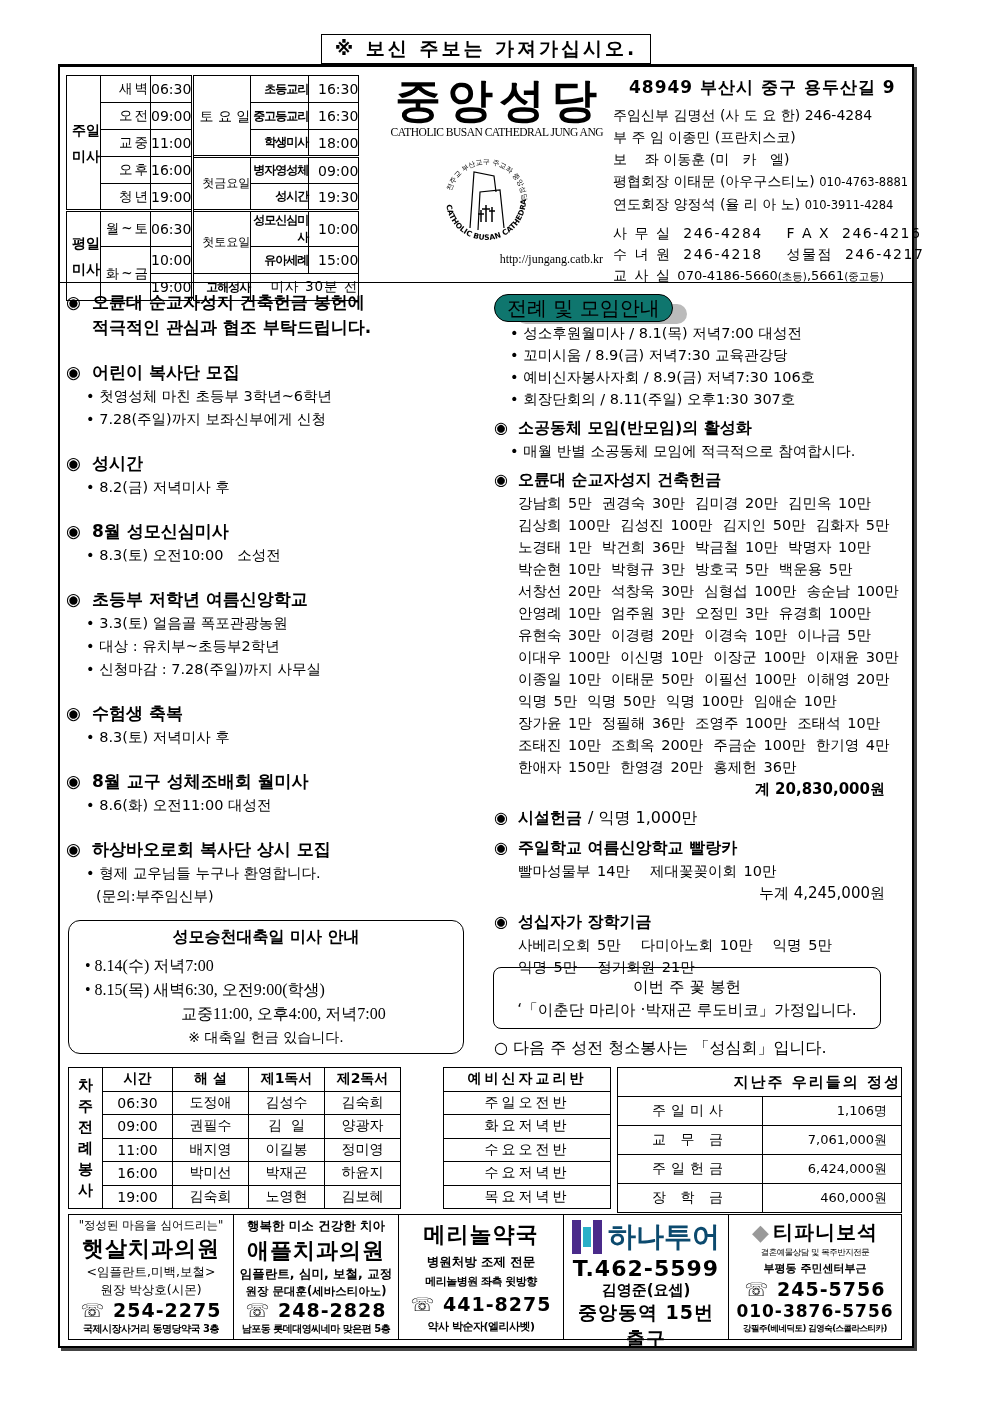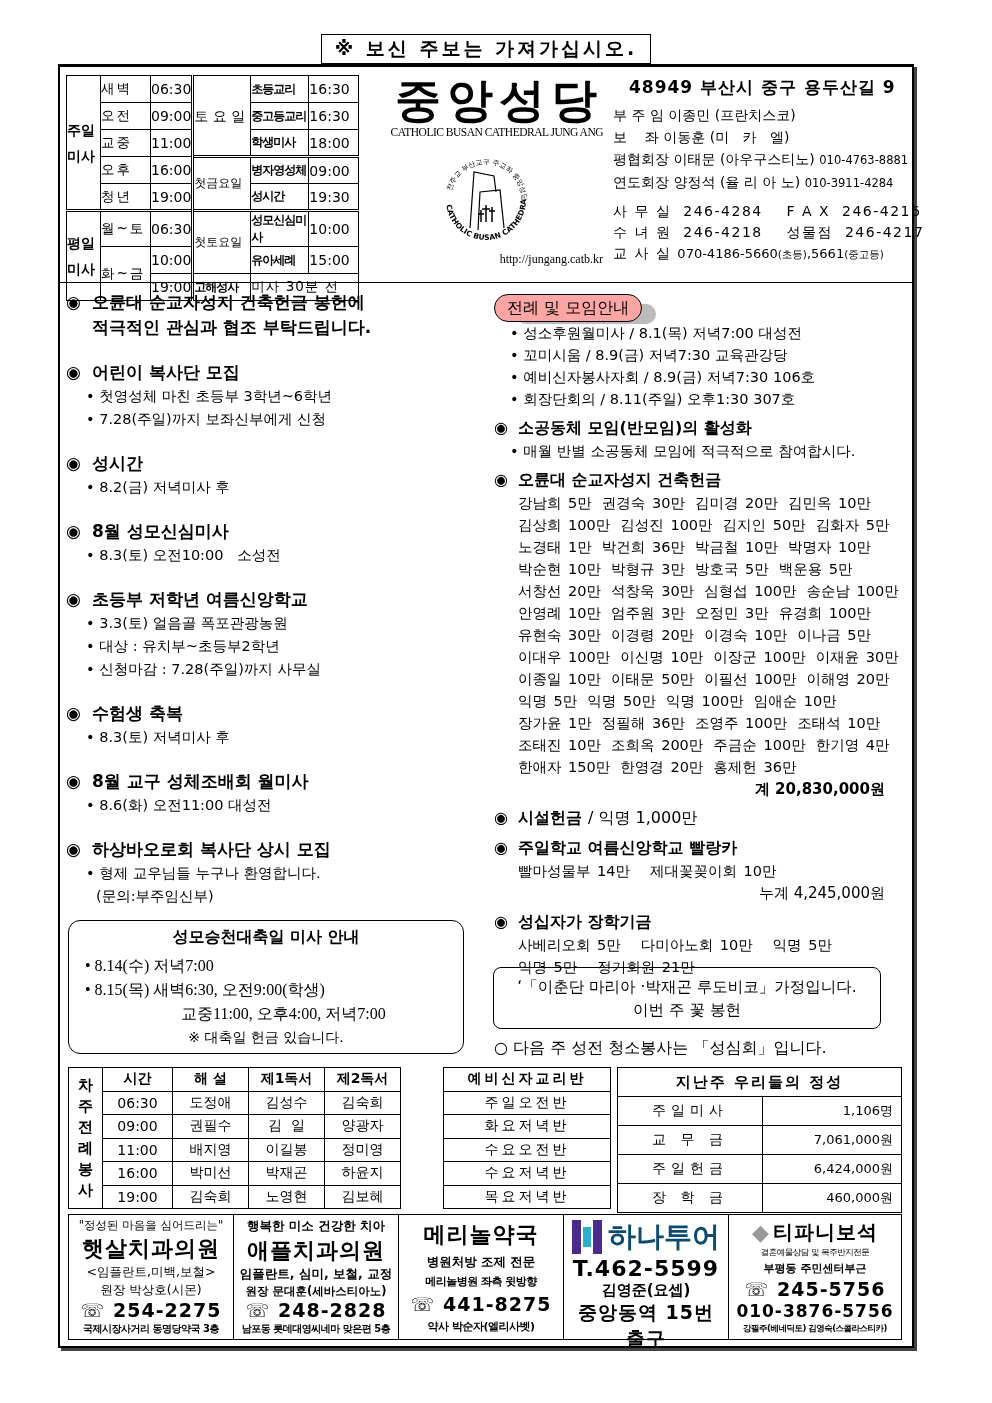--- a/index.html
+++ b/index.html
@@ -1,21 +1,21 @@
 <!DOCTYPE html>
 <html><head>
 <meta charset="utf-8">
 <style>
   * { box-sizing: border-box; margin: 0; padding: 0; }
   body { width: 992px; height: 1403px; background: #fff; font-family: "DejaVu Sans", sans-serif; color: #000; position: relative; overflow: hidden; }
   .notice { position: absolute; left: 321px; top: 34px; width: 330px; height: 30px; border: 1.5px solid #000; font-weight: bold; font-size: 19px; text-align: center; line-height: 27px; letter-spacing: 3px; }
   .frame { position: absolute; left: 58px; top: 64px; width: 856px; height: 1284px; border: 2px solid #000; border-top-width: 3px; box-shadow: 3px 3px 0 #444; }
   
   .mass-table { position: absolute; left: 66px; top: 75px; border-collapse: collapse; font-size: 13.5px; }
-  .mass-table td { border: 1px solid #000; height: 27px; text-align: left; padding: 0 0; }
+  .mass-table td { border: 1px solid #000; height: 27px; text-align: right; padding: 0 0; }
   .mass-table td.time { width: 40px; font-size: 14px; }
   .mass-table td.grp { font-weight: bold; width: 34px; font-size: 14px; line-height: 26px; }
   .mass-table td.lbl { width: 50px; letter-spacing: 2px; }
   .mass-table td.dbl { border-left: 3px double #000; }
   .mass-table td.sub { font-weight: bold; width: 58px; font-size: 12px; letter-spacing: -1px; }
   .mass-table td.grp2 { width: 46px; font-size: 12px; }
   .mass-table tr.sep td { border-top: 3px double #000; }
   .logo { position: absolute; left: 368px; top: 74px; width: 235px; text-align: right; }
   .logo .title { font-size: 46px; font-weight: bold; letter-spacing: 6px; line-height: 52px; }
   .logo .eng { font-family: "Liberation Serif", serif; font-size: 11.5px; letter-spacing: -0.5px; }
@@ -37,44 +37,44 @@
   .sec .item { font-size: 14.5px; line-height: 23px; padding-left: 20px; }
   .sec .item::before { content: "• "; }
   .sec .plain { font-size: 14.5px; line-height: 23px; padding-left: 30px; }
   .feast { position: absolute; left: 68px; top: 920px; width: 396px; height: 134px; border: 1px solid #000; border-radius: 12px; padding: 6px 16px; }
   .feast .t { font-weight: bold; font-size: 16px; text-align: center; margin-bottom: 6px; }
   .feast .l { font-family: "Liberation Serif", serif; font-size: 16px; line-height: 24px; }
   .feast .l.ind { padding-left: 96px; }
   .feast .note { font-size: 14px; text-align: center; line-height: 22px; }
   
   .right { position: absolute; left: 494px; top: 294px; width: 415px; }
-  .pill { display: inline-block; border: 1.5px solid #000; border-radius: 16px; padding: 0 12px; font-size: 16px; line-height: 26px; box-shadow: 18px 6px 0 -4px #bbb; background: #fca5a5; }
+  .pill { display: inline-block; border: 1.5px solid #000; border-radius: 16px; padding: 0 12px; font-size: 20px; line-height: 26px; box-shadow: 18px 6px 0 -4px #bbb; background: #0f766e; }
   .right .item { font-size: 14.5px; line-height: 22px; padding-left: 16px; }
   .right .item::before { content: "• "; }
   .right h3 { font-size: 16px; font-weight: bold; line-height: 25px; margin-top: 5px; display: flex; }
   .right h3 .bul { width: 24px; flex: none; font-weight: normal; }
   .right h3 .nb { font-weight: normal; margin-left: 6px; }
   .donor-row { font-size: 14.5px; line-height: 22px; padding-left: 24px; white-space: nowrap; word-spacing: 2px; }
   .donor-row span { margin-right: 10px; }
   .total { text-align: right; font-size: 15px; font-weight: bold; padding-right: 24px; line-height: 22px; }
   .total.n { font-weight: normal; }
   .flower { position: absolute; left: 493px; top: 967px; width: 388px; height: 62px; border: 1px solid #000; border-radius: 8px; text-align: center; font-size: 15.5px; padding-top: 8px; line-height: 23px; }
   .cleaning { position: absolute; left: 494px; top: 1038px; font-size: 16px; }
   
   .serv { position: absolute; left: 68px; top: 1067px; border-collapse: collapse; font-size: 14px; }
   .serv td, .serv th { border: 1px solid #000; height: 23.5px; text-align: center; }
   .serv th { font-weight: bold; font-size: 14px; }
   .serv .vert { width: 34px; font-weight: bold; font-size: 15px; line-height: 21px; }
   .catech { position: absolute; left: 443px; top: 1067px; border-collapse: collapse; font-size: 14px; width: 168px; }
   .catech td, .catech th { border: 1px solid #000; height: 23.5px; text-align: center; letter-spacing: 3px; }
   .giving { position: absolute; left: 617px; top: 1067px; border-collapse: collapse; font-size: 14px; width: 285px; }
   .giving td, .giving th { border: 1px solid #000; height: 29px; }
-  .giving th { font-weight: bold; font-size: 15px; letter-spacing: 2px; }
+  .giving th { font-weight: bold; font-size: 15px; letter-spacing: 2px; text-align: right; }
   .giving td.k { text-align: center; width: 145px; letter-spacing: 5px; }
-  .giving td.v { text-align: right; padding-right: 8px; font-size: 13px; }
+  .giving td.v { text-align: right; padding-right: 14px; font-size: 13px; }
   
   .ads { position: absolute; left: 68px; top: 1214px; width: 834px; height: 126px; border: 1px solid #000; display: flex; }
   .ad { border-right: 1px solid #000; text-align: center; display: flex; flex-direction: column; justify-content: space-around; padding: 3px 2px; }
   .ad:last-child { border-right: none; }
   .ad .big { font-size: 22px; font-weight: bold; letter-spacing: 1px; }
   .ad .ph { font-size: 19px; font-weight: bold; letter-spacing: 1px; }
   .ad .sm { font-size: 11.5px; }
   .ad .xs { font-size: 10px; font-weight: bold; letter-spacing: -0.5px; }
   .ad .md { font-size: 12.5px; font-weight: bold; }
   .hana { display: flex; align-items: center; justify-content: center; gap: 6px; }
@@ -170,20 +170,21 @@
       <line x1="53" y1="61" x2="59" y2="61" stroke="#000" stroke-width="1.5"></line>
       <line x1="45" y1="60" x2="45" y2="72" stroke="#000" stroke-width="1.5"></line>
       <line x1="42" y1="64" x2="48" y2="64" stroke="#000" stroke-width="1.5"></line>
     </svg>
   </div>
   <div class="url">http://jungang.catb.kr</div>
 </div>
 
 <div class="info">
   <div class="addr">48949  부산시  중구  용두산길  9</div>
+  <div class="row"><span>주임신부</span> <span>김명선</span> <span>(사 도 요 한)</span> <span>246-4284</span></div>
   <div class="row"><span>부 주 임</span> <span>이종민</span> <span>(프란치스코)</span></div>
   <div class="row" style="white-space:pre"><span>보    좌</span> <span>이동훈</span> <span>(미   카   엘)</span></div>
   <div class="row"><span>평협회장</span> <span>이태문</span> <span>(아우구스티노)</span> <span class="ph">010-4763-8881</span></div>
   <div class="row"><span>연도회장</span> <span>양정석</span> <span>(율 리 아 노)</span> <span class="ph">010-3911-4284</span></div>
   <div class="contacts">
     <div class="row" style="white-space:pre">사 무 실  246-4284    F A X  246-4216</div>
     <div class="row" style="white-space:pre">수 녀 원  246-4218    성물점  246-4217</div>
     <div class="row"><span>교 사 실</span> <span style="letter-spacing:0;font-size:13px">070-4186-5660</span><span class="sm">(초등)</span><span style="letter-spacing:0;font-size:13px">,5661</span><span class="sm">(중고등)</span></div>
   </div>
 </div>
@@ -309,22 +310,22 @@
 
   <h3>
       <span class="bul">◉</span>
       <span>성십자가 장학기금</span>
     </h3>
   <div class="donor-row" style="white-space:pre">사베리오회 5만   다미아노회 10만   익명 5만</div>
   <div class="donor-row" style="white-space:pre">익명 5만   정기회원 21만</div>
 </div>
 
 <div class="flower">
+  <div>이번 주 꽃 봉헌</div>
   <div>‘「이춘단 마리아 ·박재곤 루도비코」가정입니다.</div>
-  <div>이번 주 꽃 봉헌</div>
 </div>
 <div class="cleaning">○ 다음 주 성전 청소봉사는 「성심회」입니다.</div>
 
 <table class="serv">
   <tbody>
       <tr>
     <td class="vert" rowspan="6" style="white-space:pre-line">차
 주
 전
 례

